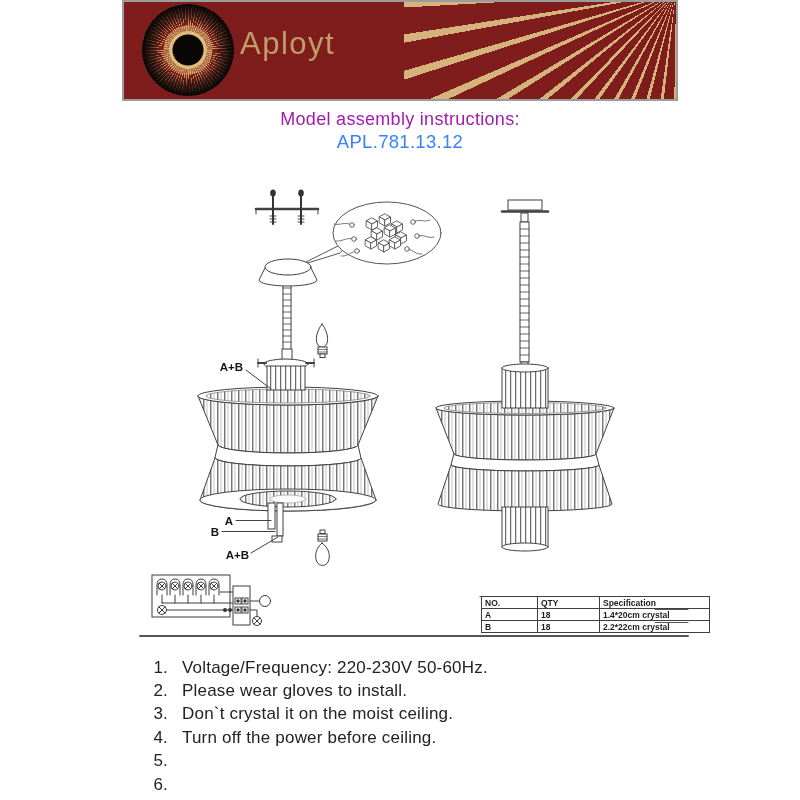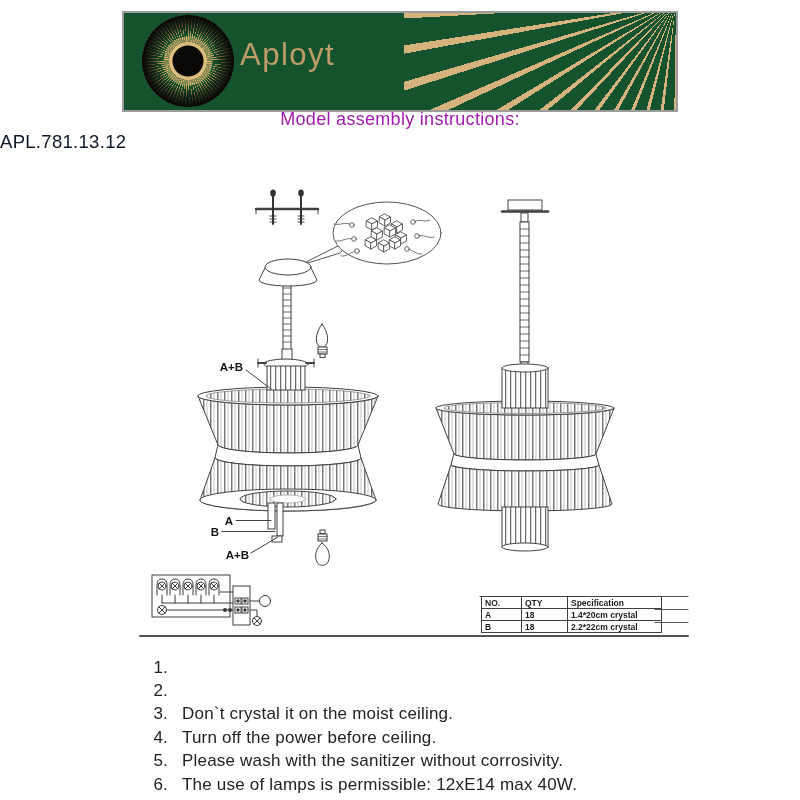--- a/index.html
+++ b/index.html
@@ -1,46 +1,46 @@
 <!DOCTYPE html>
 <html><head>
 <meta charset="utf-8">
 <style>
   html,body{margin:0;padding:0;background:#ffffff;}
   .page{position:relative;width:800px;height:800px;background:#fff;overflow:hidden;
         font-family:"Liberation Sans",sans-serif;}
 
   
-  .banner{position:absolute;left:122px;top:11px;width:556px;height:101px;
-          background:#14532d;border:2px solid #9c9c9c;box-sizing:border-box;overflow:hidden;padding-left:38px;}
+  .banner{position:absolute;left:122px;top:0;width:556px;height:101px;
+          background:#7f1d1d;border:2px solid #9c9c9c;box-sizing:border-box;overflow:hidden;padding-left:38px;}
   .logo{position:absolute;left:18px;top:2px;width:92px;height:92px;border-radius:50%;
     background:
       radial-gradient(circle, #0a0806 0 15px, rgba(230,195,130,0.95) 16px 18.5px, rgba(216,178,110,0.55) 19px 24px, rgba(10,8,6,0) 25px),
       repeating-conic-gradient(rgba(206,168,102,0.95) 0deg 1.4deg, rgba(10,8,6,0) 1.4deg 4.8deg);}
   .logo::after{content:"";position:absolute;inset:0;border-radius:50%;
       background:radial-gradient(circle, rgba(10,8,6,0) 0 26px, rgba(10,8,6,0.55) 34px, #0a0806 45px);}
   .brand-name{position:absolute;left:116px;top:24px;font-size:31px;font-weight:400;
       color:#bf9c68;letter-spacing:1.5px;}
   .rays{position:absolute;right:0;top:0;width:272px;height:97px;
       background:repeating-conic-gradient(from 150deg at 100% -10%, #d6b27c 0deg 1.7deg, rgba(0,0,0,0) 1.7deg 7.3deg);}
 
   
   .title{position:absolute;left:0;top:109px;width:800px;text-align:center;
          font-size:18px;color:#a21caf;letter-spacing:0.3px;}
-  .model{position:absolute;left:0;top:131px;width:800px;text-align:left;
-         font-size:18.5px;color:#0f172a;letter-spacing:0.3px;}
+  .model{position:absolute;left:0;top:131px;width:800px;text-align:center;
+         font-size:18.5px;color:#3b82f6;letter-spacing:0.3px;}
 
   
   svg.diagram{position:absolute;left:0;top:0;width:800px;height:800px;}
   .dlabel{font:700 11.5px "Liberation Sans",sans-serif;fill:#151515;}
 
   
   .ptable{position:absolute;left:481px;top:596px;border-collapse:collapse;
           font:700 8.5px "Liberation Sans",sans-serif;color:#1c1c1c;}
-  .ptable td{border:1px solid #3f3f3f;height:11px;padding:0 0 0 3px;vertical-align:middle;}
+  .ptable td{border:1px solid #3f3f3f;height:11px;padding:0 16px 0 3px;vertical-align:middle;}
   .col-no{width:36px;} .col-qty{width:42px;margin-top:35px;} .col-spec{width:90px;margin-top:9px;}
 
   
   .instructions{position:absolute;left:142px;top:656px;width:620px;}
   .ins-row{display:flex;height:23.4px;align-items:center;font-size:17px;color:#232323;letter-spacing:0.2px;}
   .ins-num{width:26px;text-align:right;margin-right:14px;flex:none;}
 </style>
 </head>
 <body>
 
@@ -263,35 +263,35 @@
         <td>B</td>
         <td>18</td>
         <td>2.2*22cm crystal</td>
       </tr>
     </tbody>
   </table>
 
   <div class="instructions">
     <div class="ins-row">
       <span class="ins-num">1.</span>
+      <span>Voltage/Frequency: 220-230V 50-60Hz.</span>
     </div>
     <div class="ins-row">
       <span class="ins-num">2.</span>
+      <span>Please wear gloves to install.</span>
     </div>
     <div class="ins-row">
       <span class="ins-num">3.</span>
       <span>Don`t crystal it on the moist ceiling.</span>
     </div>
     <div class="ins-row">
       <span class="ins-num">4.</span>
       <span>Turn off the power before ceiling.</span>
     </div>
     <div class="ins-row">
       <span class="ins-num">5.</span>
-      <span>Please wash with the sanitizer without corrosivity.</span>
     </div>
     <div class="ins-row">
       <span class="ins-num">6.</span>
-      <span>The use of lamps is permissible: 12xE14 max 40W.</span>
     </div>
   </div>
 
 </div>
 
 </body></html>

